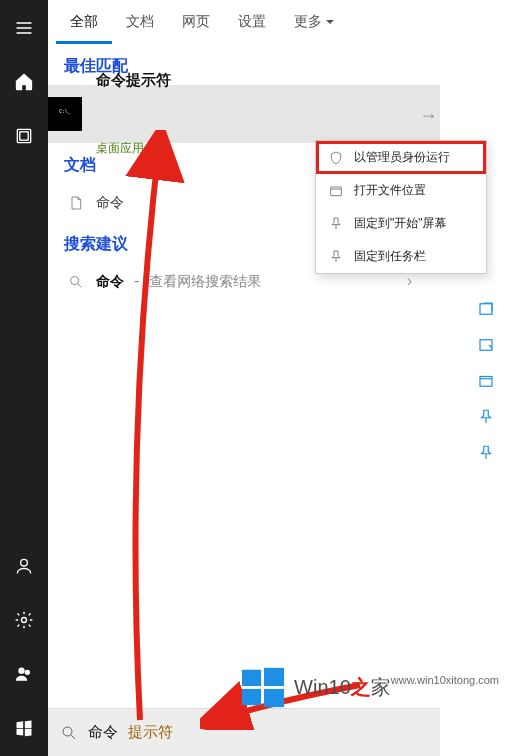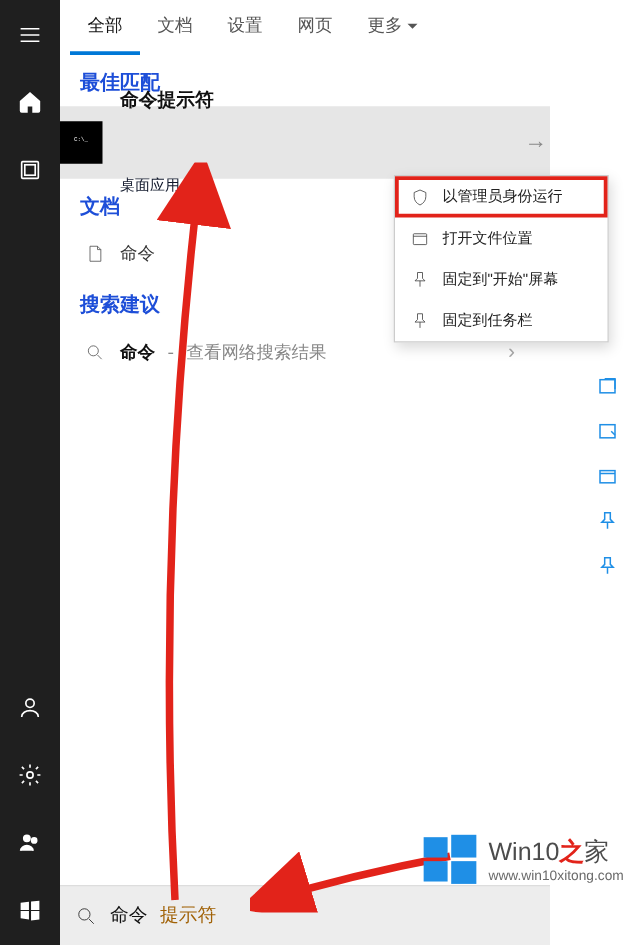--- a/index.html
+++ b/index.html
@@ -32,21 +32,21 @@
   .best-match-row {
     display: flex; align-items: center; gap: 14px; padding: 8px 0; height: 58px;
     background: #e6e6e6;
   }
   .best-match-thumb {
     width: 34px; height: 34px; background: #000; display:flex; align-items:center; justify-content:center;
     color:#fff; font-size:10px;
   }
   .best-match-text { display: flex; flex-direction: column; gap: 2px;}
   .bm-title { font-size: 15px; color: #111; font-weight: 600; }
-  .bm-sub { font-size: 12px; color: #0f172a; margin-top: 48px; }
+  .bm-sub { font-size: 12px; color: #4d7c0f; margin-top: 48px; }
   .bm-chevron { margin-left: auto; color:#888; font-size:18px; padding-right:6px;}
 
   .doc-row, .suggest-row {
     display: flex; align-items: center; gap: 12px; padding: 6px 20px; height: 38px;
     font-size: 14px; color: #333;
   }
   .doc-row svg, .suggest-row svg { width:16px; height:16px; stroke:#555; fill:none; }
   .suggest-row .bold { font-weight:700; color:#111; }
   .suggest-row .dim { color:#888; }
   .suggest-chevron { margin-left:auto; color:#aaa; font-size:16px; padding-right:6px;}
@@ -77,21 +77,21 @@
   .search-bar svg { width:18px; height:18px; stroke:#333; fill:none; }
   .search-input { border:none; background:transparent; font-size:15px; outline:none; flex:1; color:#111;}
   .search-input::placeholder { color:#333; }
   .sb-typed { font-size:15px; color:#111; font-weight:500; }
   .sb-hint { font-size:15px; color:#a16207; }
 
   .red-arrow { position:absolute; z-index:30; pointer-events:none; }
 
   .watermark { position:absolute; right:8px; bottom:46px; display:flex; align-items:center; gap:8px; z-index:60;}
   .wm-logo { width:46px; height:46px;}
-  .wm-text { display:flex; flex-direction:column; font-family:"Segoe UI",sans-serif;}
+  .wm-text { display:flex; flex-direction:row; font-family:"Segoe UI",sans-serif;}
   .wm-top { font-size:20px; color:#4c4c4c; font-weight:400;}
   .wm-top .zhi { color:#e2231a; font-weight:700;}
   .wm-url { font-size:11px; color:#6a6a6a; letter-spacing:0;}
 </style>
 </head>
 <body>
 
 <div class="taskbar-left">
   <div class="tb-top">
     <div class="tb-icon">
@@ -137,22 +137,22 @@
         </svg>
     </div>
   </div>
 </div>
 
 <div class="search-panel">
 
   <div class="tabs">
     <div class="tab active">全部</div>
     <div class="tab">文档</div>
+    <div class="tab">网页</div>
     <div class="tab">设置</div>
-    <div class="tab">网页</div>
     <div class="tab more">更多</div>
   </div>
 
   <div class="section-label">最佳匹配</div>
 
   <div class="best-match-row">
     <div class="best-match-thumb">
       <svg viewBox="0 0 24 24" width="20" height="14">
           <text x="2" y="10" font-size="8" fill="#fff">C:\_</text>
         </svg>

